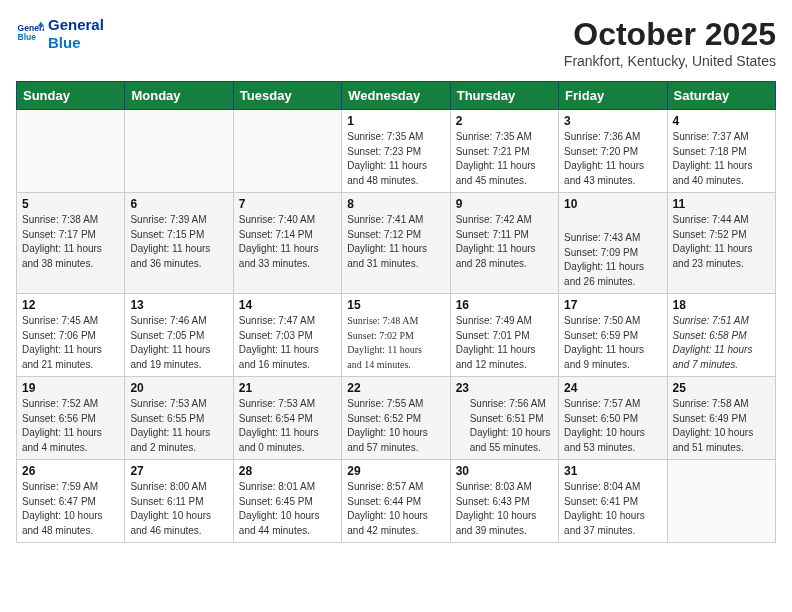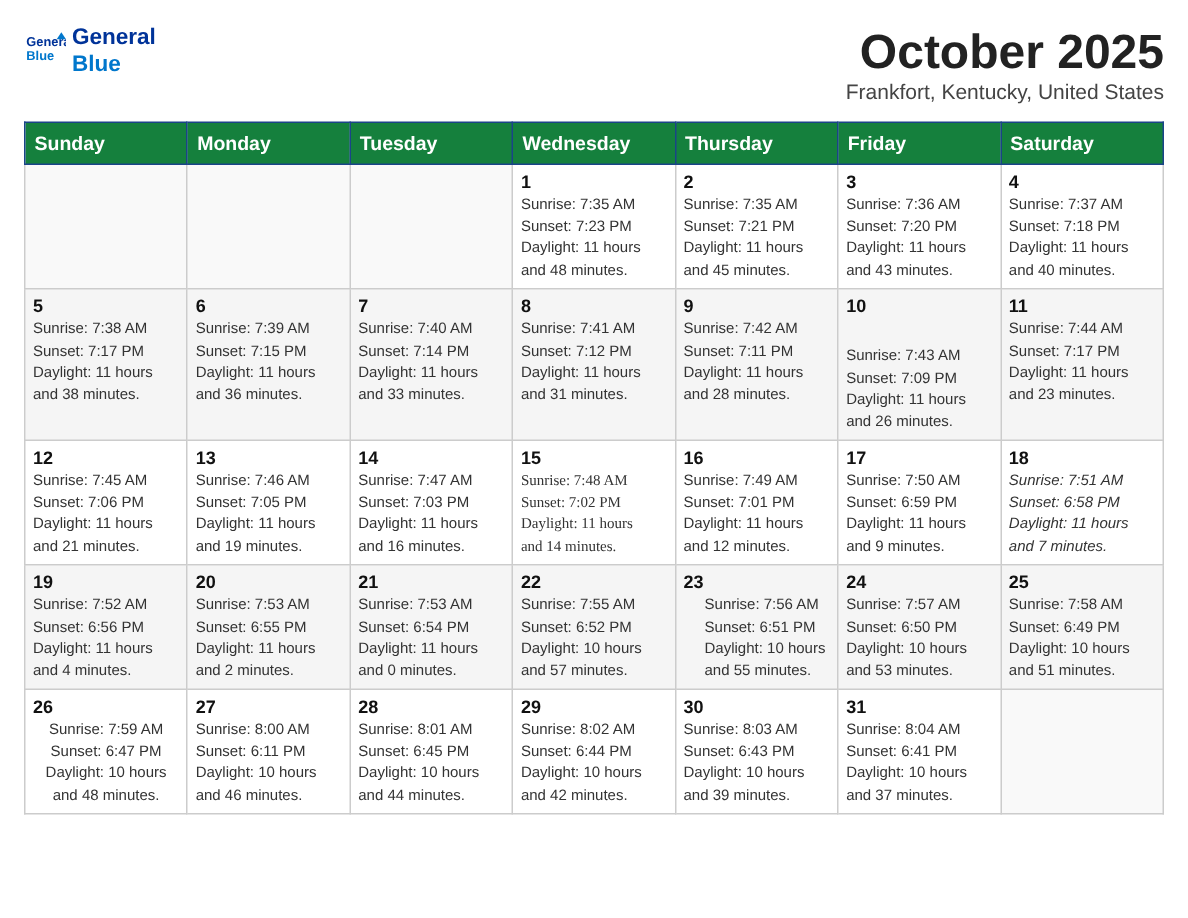--- a/index.html
+++ b/index.html
@@ -192,21 +192,21 @@
         <td>
           <div class="day-num">10</div>
           <div class="day-info" style="white-space: pre-line; margin-top: 20px;">Sunrise: 7:43 AM
 Sunset: 7:09 PM
 Daylight: 11 hours
 and 26 minutes.</div>
         </td>
         <td>
           <div class="day-num">11</div>
           <div class="day-info" style="white-space: pre-line;">Sunrise: 7:44 AM
-Sunset: 7:17 PM
+Sunset: 7:52 PM
 Daylight: 11 hours
 and 23 minutes.</div>
         </td>
       </tr>
       <tr>
         <td>
           <div class="day-num">12</div>
           <div class="day-info" style="white-space: pre-line;">Sunrise: 7:45 AM
 Sunset: 7:06 PM
 Daylight: 11 hours
@@ -302,42 +302,42 @@
           <div class="day-num">25</div>
           <div class="day-info" style="white-space: pre-line;">Sunrise: 7:58 AM
 Sunset: 6:49 PM
 Daylight: 10 hours
 and 51 minutes.</div>
         </td>
       </tr>
       <tr>
         <td>
           <div class="day-num">26</div>
-          <div class="day-info" style="white-space: pre-line; text-align: center;">Sunrise: 7:59 AM
+          <div class="day-info" style="white-space: pre-line;">Sunrise: 7:59 AM
 Sunset: 6:47 PM
 Daylight: 10 hours
 and 48 minutes.</div>
         </td>
         <td>
           <div class="day-num">27</div>
           <div class="day-info" style="white-space: pre-line;">Sunrise: 8:00 AM
 Sunset: 6:11 PM
 Daylight: 10 hours
 and 46 minutes.</div>
         </td>
         <td>
           <div class="day-num">28</div>
           <div class="day-info" style="white-space: pre-line;">Sunrise: 8:01 AM
 Sunset: 6:45 PM
 Daylight: 10 hours
 and 44 minutes.</div>
         </td>
         <td>
           <div class="day-num">29</div>
-          <div class="day-info" style="white-space: pre-line;">Sunrise: 8:02 AM
+          <div class="day-info" style="white-space: pre-line;">Sunrise: 8:57 AM
 Sunset: 6:44 PM
 Daylight: 10 hours
 and 42 minutes.</div>
         </td>
         <td>
           <div class="day-num">30</div>
           <div class="day-info" style="white-space: pre-line;">Sunrise: 8:03 AM
 Sunset: 6:43 PM
 Daylight: 10 hours
 and 39 minutes.</div>

